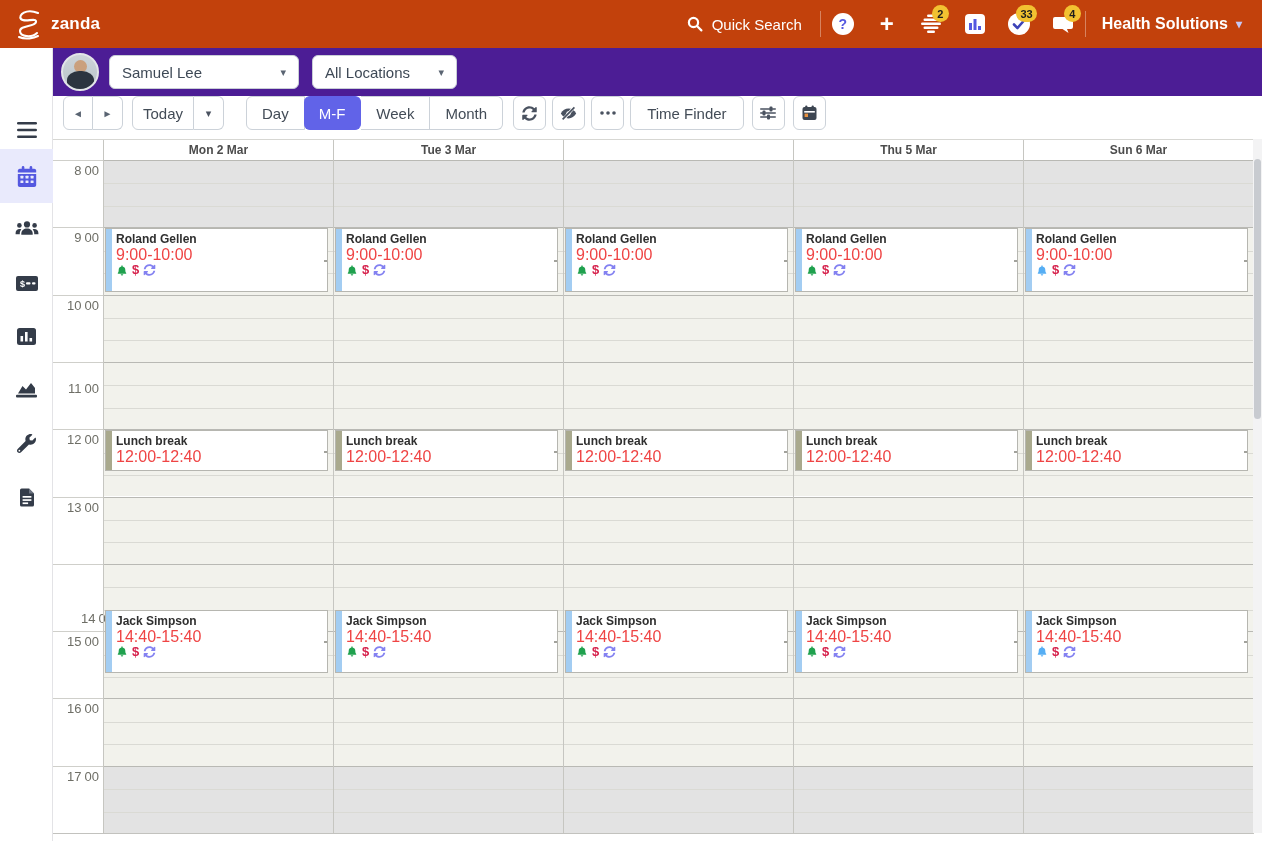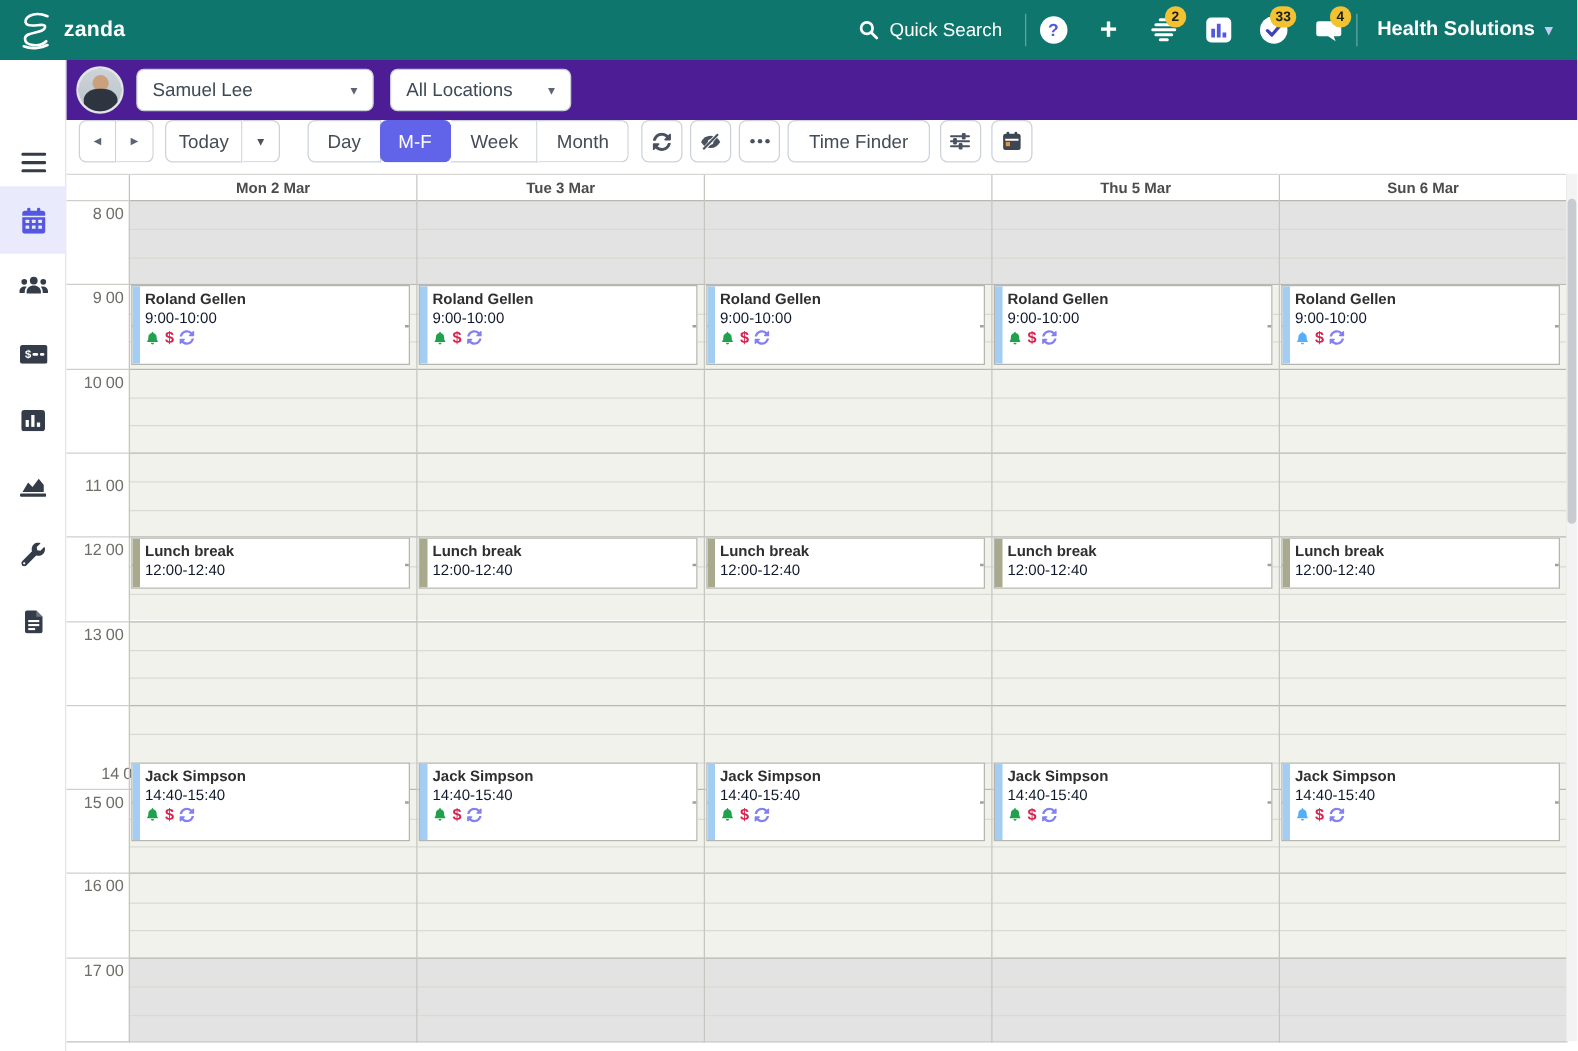--- a/index.html
+++ b/index.html
@@ -2,21 +2,21 @@
 <html><head>
 <meta charset="utf-8">
 <style>
   * { margin:0; padding:0; box-sizing:border-box; }
   html,body { width:1262px; height:841px; overflow:hidden; background:#fff;
     font-family:"Liberation Sans", sans-serif; }
   .stage { position:relative; width:1262px; height:841px; }
 
   
   .navbar { position:absolute; left:0; top:0; width:1262px; height:48px;
-    background:#0f766e; display:flex; align-items:center; color:#fff; z-index:30; }
+    background:#c2410c; display:flex; align-items:center; color:#fff; z-index:30; }
   .brand { display:flex; align-items:center; gap:7px; margin-left:14px; }
   .brand-name { font-size:17px; font-weight:700; letter-spacing:.2px; }
   .nav-right { margin-left:auto; display:flex; align-items:center; gap:0; }
   .quick-search { display:flex; align-items:center; gap:9px; font-size:15px;
     color:#fff; padding:0 18px 0 6px; cursor:pointer; }
   .nav-sep { width:1px; height:26px; background:rgba(255,255,255,.35); }
   .nav-icon { position:relative; width:44px; height:48px; display:flex;
     align-items:center; justify-content:center; cursor:pointer; }
   .badge { position:absolute; top:5px; right:4px; min-width:17px; height:17px;
     padding:0 4px; border-radius:9px; background:#f2c231; color:#1d1d1d;
@@ -93,21 +93,21 @@
   .day-col-hit { position:absolute; top:21px; height:673px; }
 
   .event { position:absolute; background:#fff; border:1px solid #b6b6b0;
     cursor:pointer; padding:3px 4px 0 10px; overflow:hidden; }
   .event .accent { position:absolute; left:0; top:0; bottom:0; width:6px; }
   .event::before, .event::after { content:""; position:absolute; top:50%;
     width:8px; height:2px; background:#a2a29c; }
   .event::before { left:-5px; } .event::after { right:-5px; }
   .ev-title { font-size:12px; font-weight:600; color:#2f2f2f; line-height:15px;
     white-space:nowrap; }
-  .ev-time { font-size:12px; color:#0f172a; line-height:15px; white-space:nowrap; }
+  .ev-time { font-size:16px; color:#ef4444; line-height:15px; white-space:nowrap; }
   .ev-icons { display:flex; align-items:center; gap:4px; margin-top:1px;
     font-size:13px; font-weight:800; line-height:14px; }
 
   
   .vscroll { position:absolute; right:0; top:139px; width:9px; height:694px;
     background:#f3f3f4; }
   .vscroll .thumb { position:absolute; left:1px; width:7px; border-radius:4px;
     background:#c8cbd0; }
 </style>
 </head>

